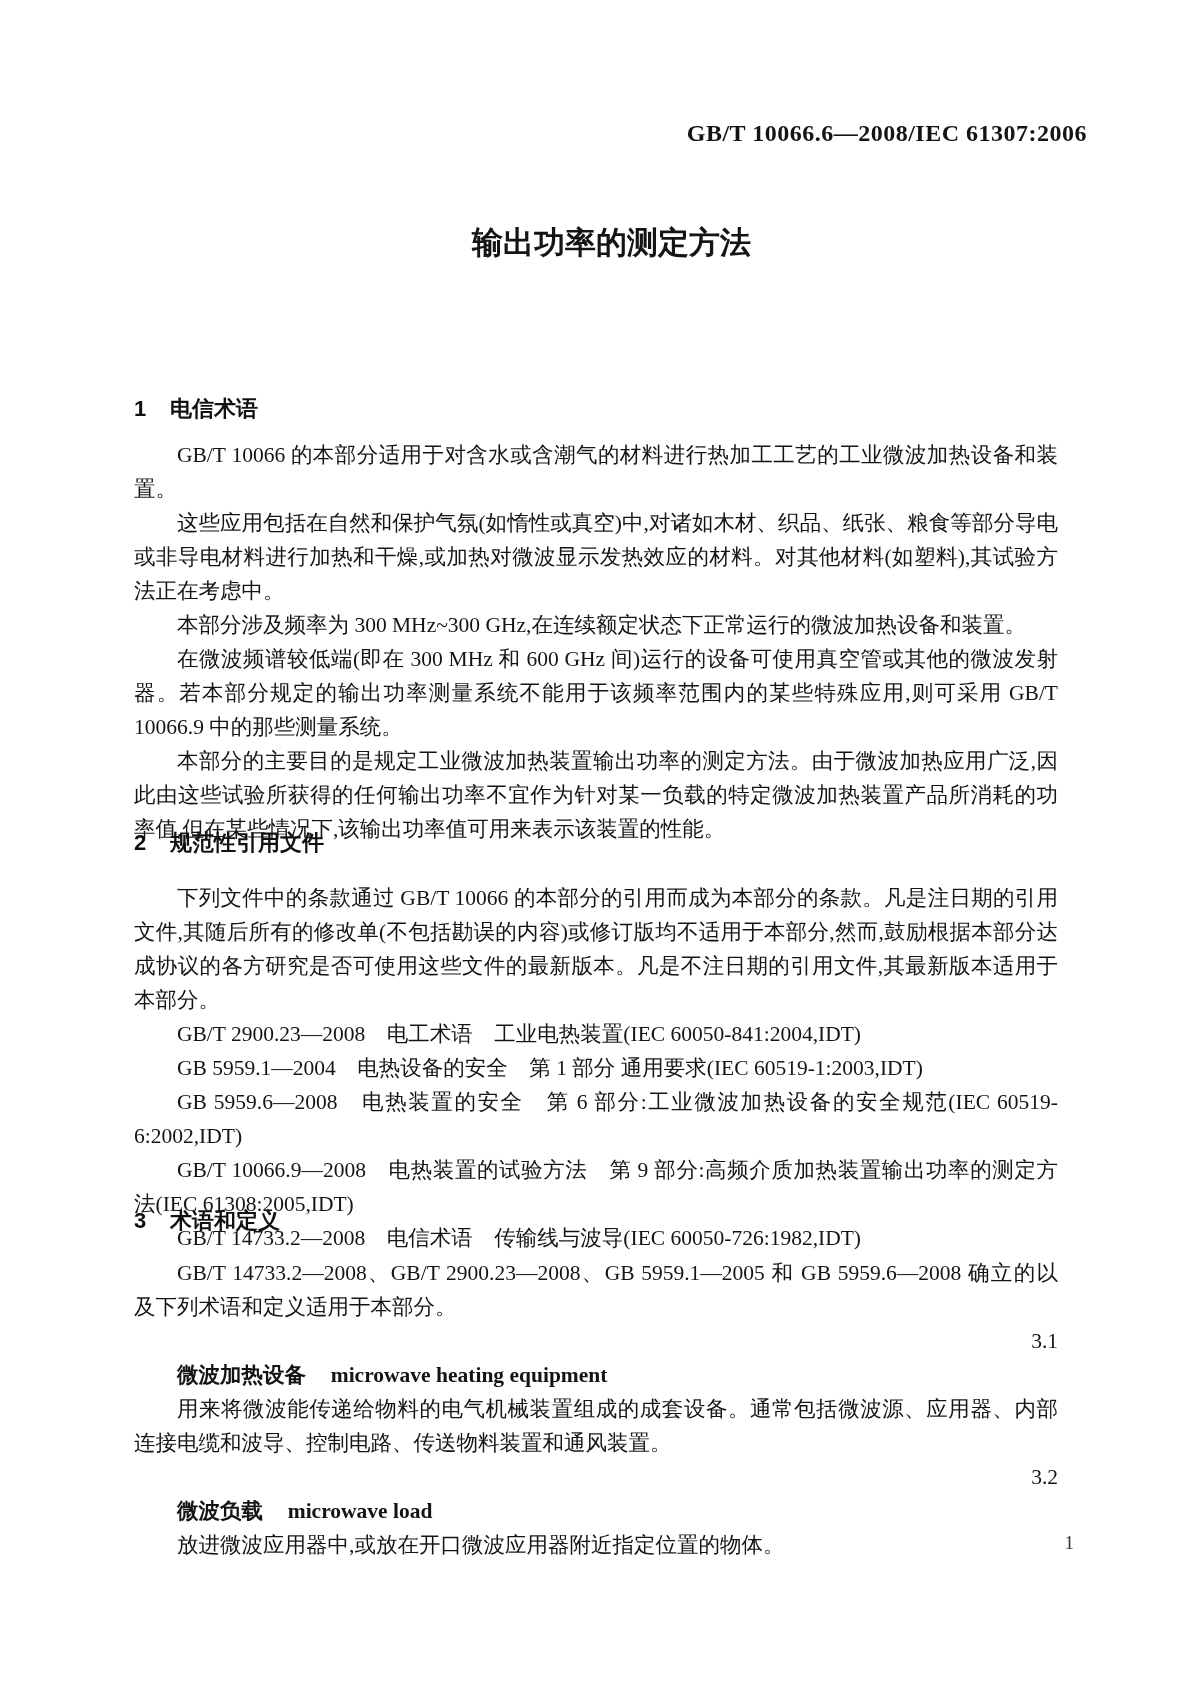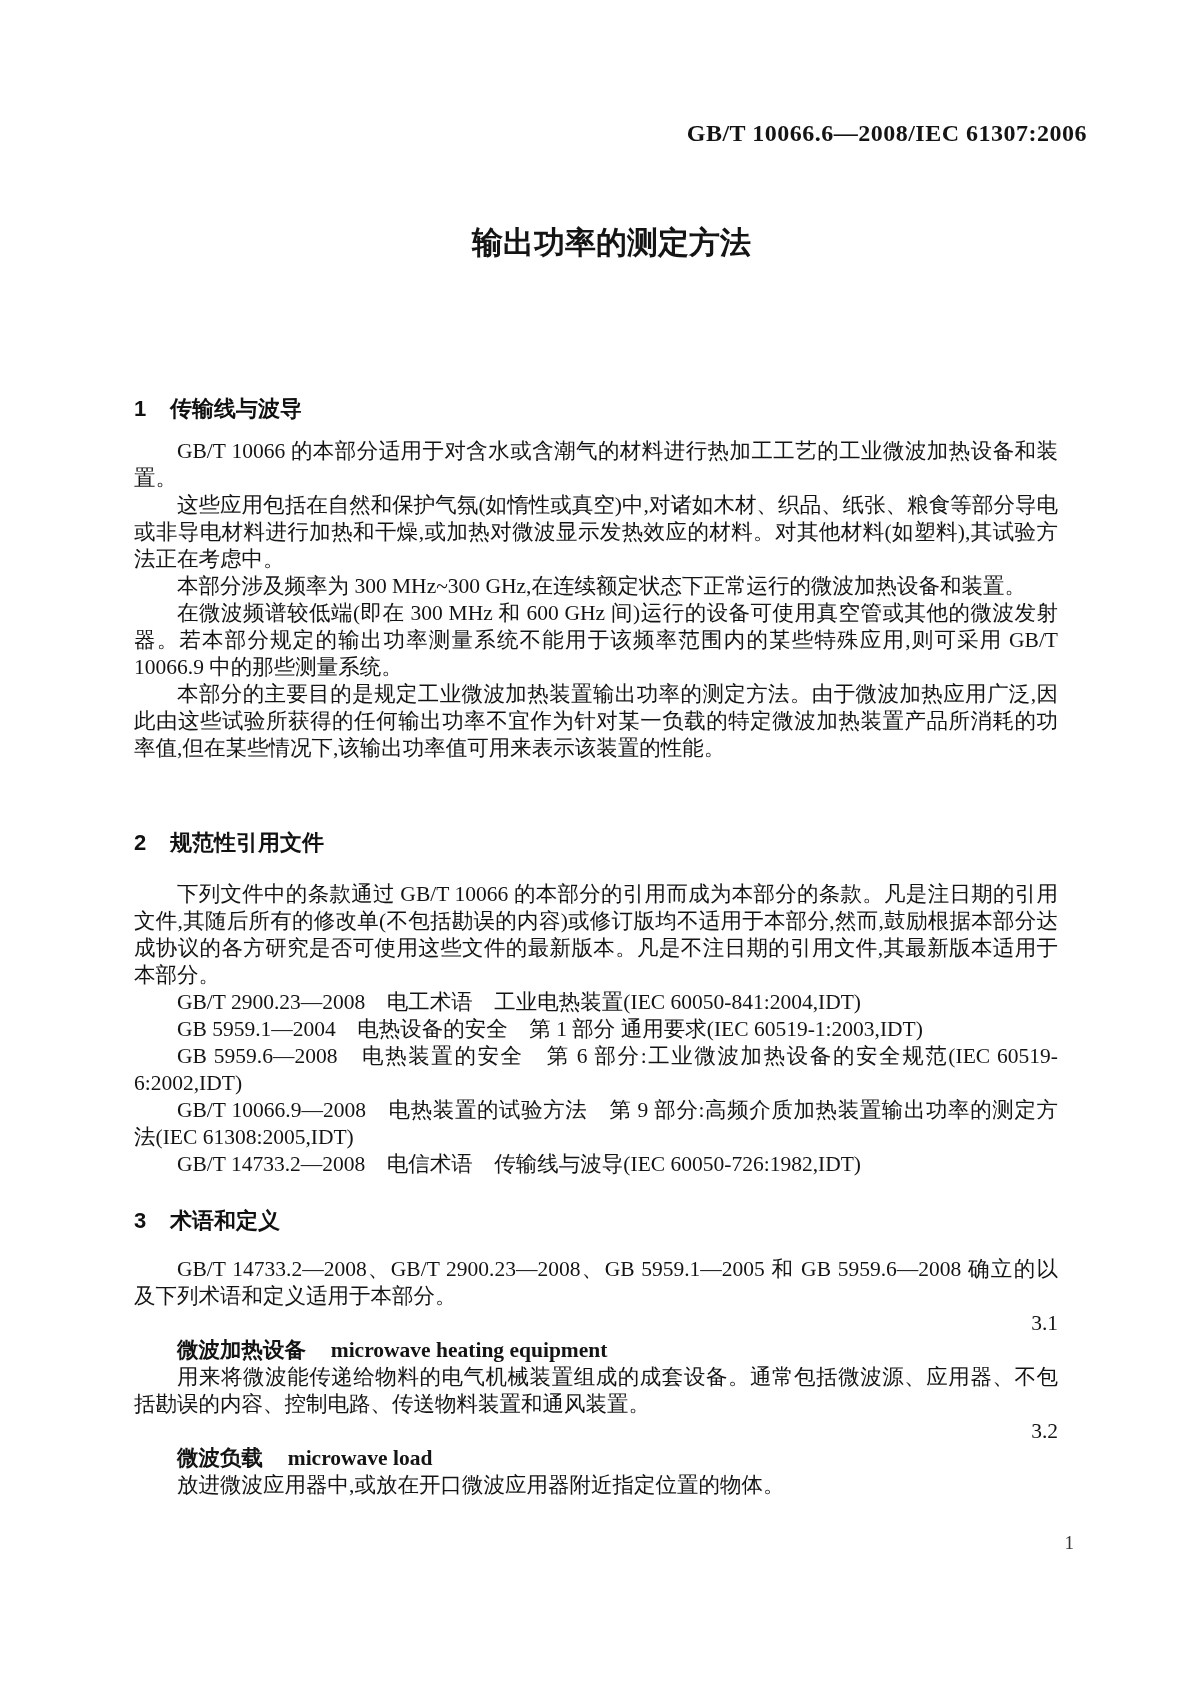--- a/index.html
+++ b/index.html
@@ -49,21 +49,21 @@
     font-size: 22px;
     line-height: 26px;
     color: #111;
   }
   .sec-heading .sec-num { margin-right: 0.8em; }
   .body-block {
     position: absolute;
     left: 134px;
     width: 924px;
     font-size: 21.5px;
-    line-height: 27px;
+    line-height: 34px;
     text-align: justify;
     text-justify: inter-ideograph;
   }
   .body-block p {
     margin: 0;
     text-indent: 2em;
   }
   .term-label {
     margin: 0;
     text-indent: 0;
@@ -98,21 +98,21 @@
 <div class="page">
 
   <div class="std-code">GB/T 10066.6—2008/IEC 61307:2006</div>
 
   <div class="doc-title">
     <div>输出功率的测定方法</div>
   </div>
 
   <h2 class="sec-heading" style="top:396px">
     <span class="sec-num">1</span>
-    <span class="sec-title">传输线与波导</span>
+    <span class="sec-title">电信术语</span>
   </h2>
 
   <div class="body-block" style="top:438px">
     <p>GB/T 10066 的本部分适用于对含水或含潮气的材料进行热加工工艺的工业微波加热设备和装置。</p>
     <p>这些应用包括在自然和保护气氛(如惰性或真空)中,对诸如木材、织品、纸张、粮食等部分导电或非导电材料进行加热和干燥,或加热对微波显示发热效应的材料。对其他材料(如塑料),其试验方法正在考虑中。</p>
     <p>本部分涉及频率为 300 MHz~300 GHz,在连续额定状态下正常运行的微波加热设备和装置。</p>
     <p>在微波频谱较低端(即在 300 MHz 和 600 GHz 间)运行的设备可使用真空管或其他的微波发射器。若本部分规定的输出功率测量系统不能用于该频率范围内的某些特殊应用,则可采用 GB/T 10066.9 中的那些测量系统。</p>
     <p>本部分的主要目的是规定工业微波加热装置输出功率的测定方法。由于微波加热应用广泛,因此由这些试验所获得的任何输出功率不宜作为针对某一负载的特定微波加热装置产品所消耗的功率值,但在某些情况下,该输出功率值可用来表示该装置的性能。</p>
   </div>
 
@@ -136,21 +136,21 @@
   </h2>
 
   <div class="body-block" style="top:1256px">
     <p>GB/T 14733.2—2008、GB/T 2900.23—2008、GB 5959.1—2005 和 GB 5959.6—2008 确立的以及下列术语和定义适用于本部分。</p>
 
     <p class="term-label">3.1</p>
     <p class="term-line">
       <span class="term-zh">微波加热设备</span>
       <span class="term-en">microwave heating equipment</span>
     </p>
-    <p>用来将微波能传递给物料的电气机械装置组成的成套设备。通常包括微波源、应用器、不包括勘误的内容、控制电路、传送物料装置和通风装置。</p>
+    <p>用来将微波能传递给物料的电气机械装置组成的成套设备。通常包括微波源、应用器、内部连接电缆和波导、控制电路、传送物料装置和通风装置。</p>
 
     <p class="term-label">3.2</p>
     <p class="term-line">
       <span class="term-zh">微波负载</span>
       <span class="term-en">microwave load</span>
     </p>
     <p>放进微波应用器中,或放在开口微波应用器附近指定位置的物体。</p>
   </div>
 
   <div class="page-number">1</div>

